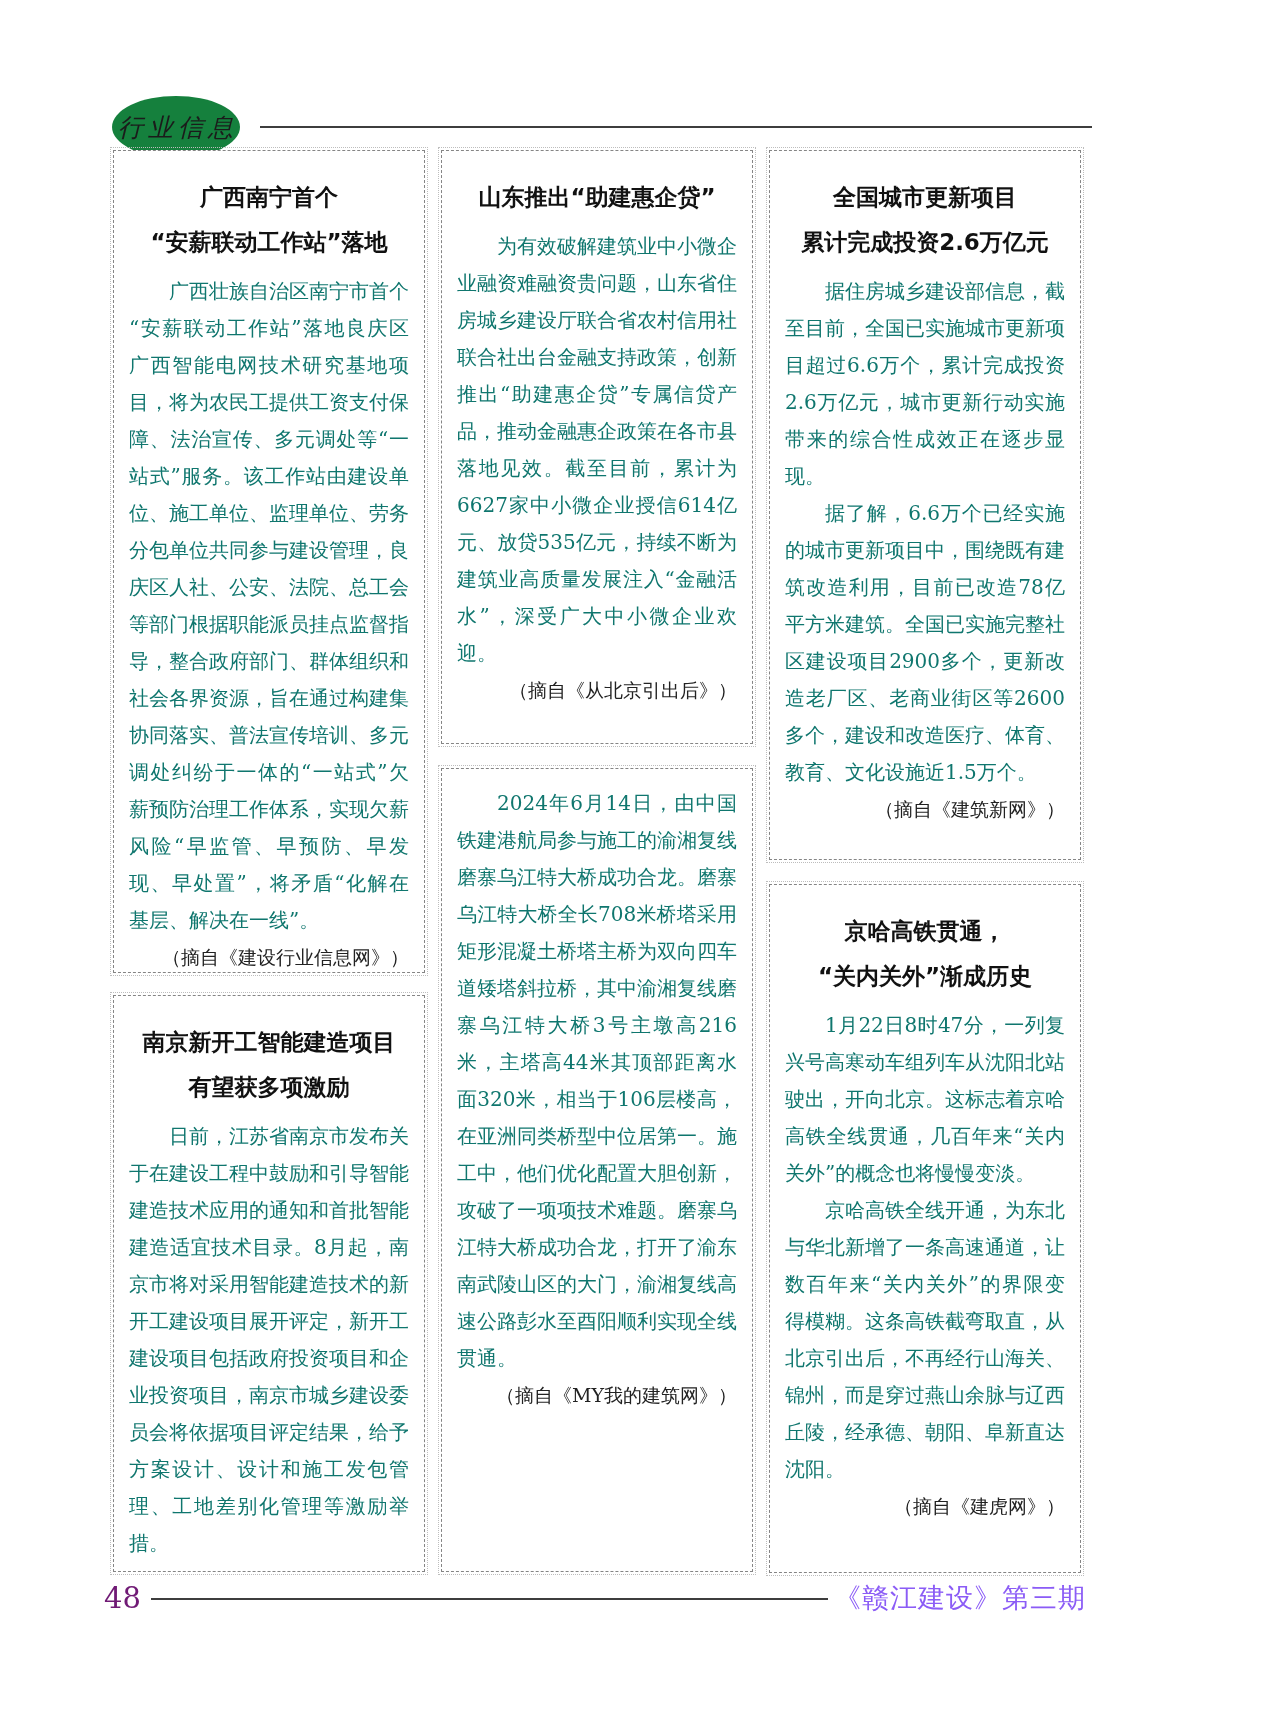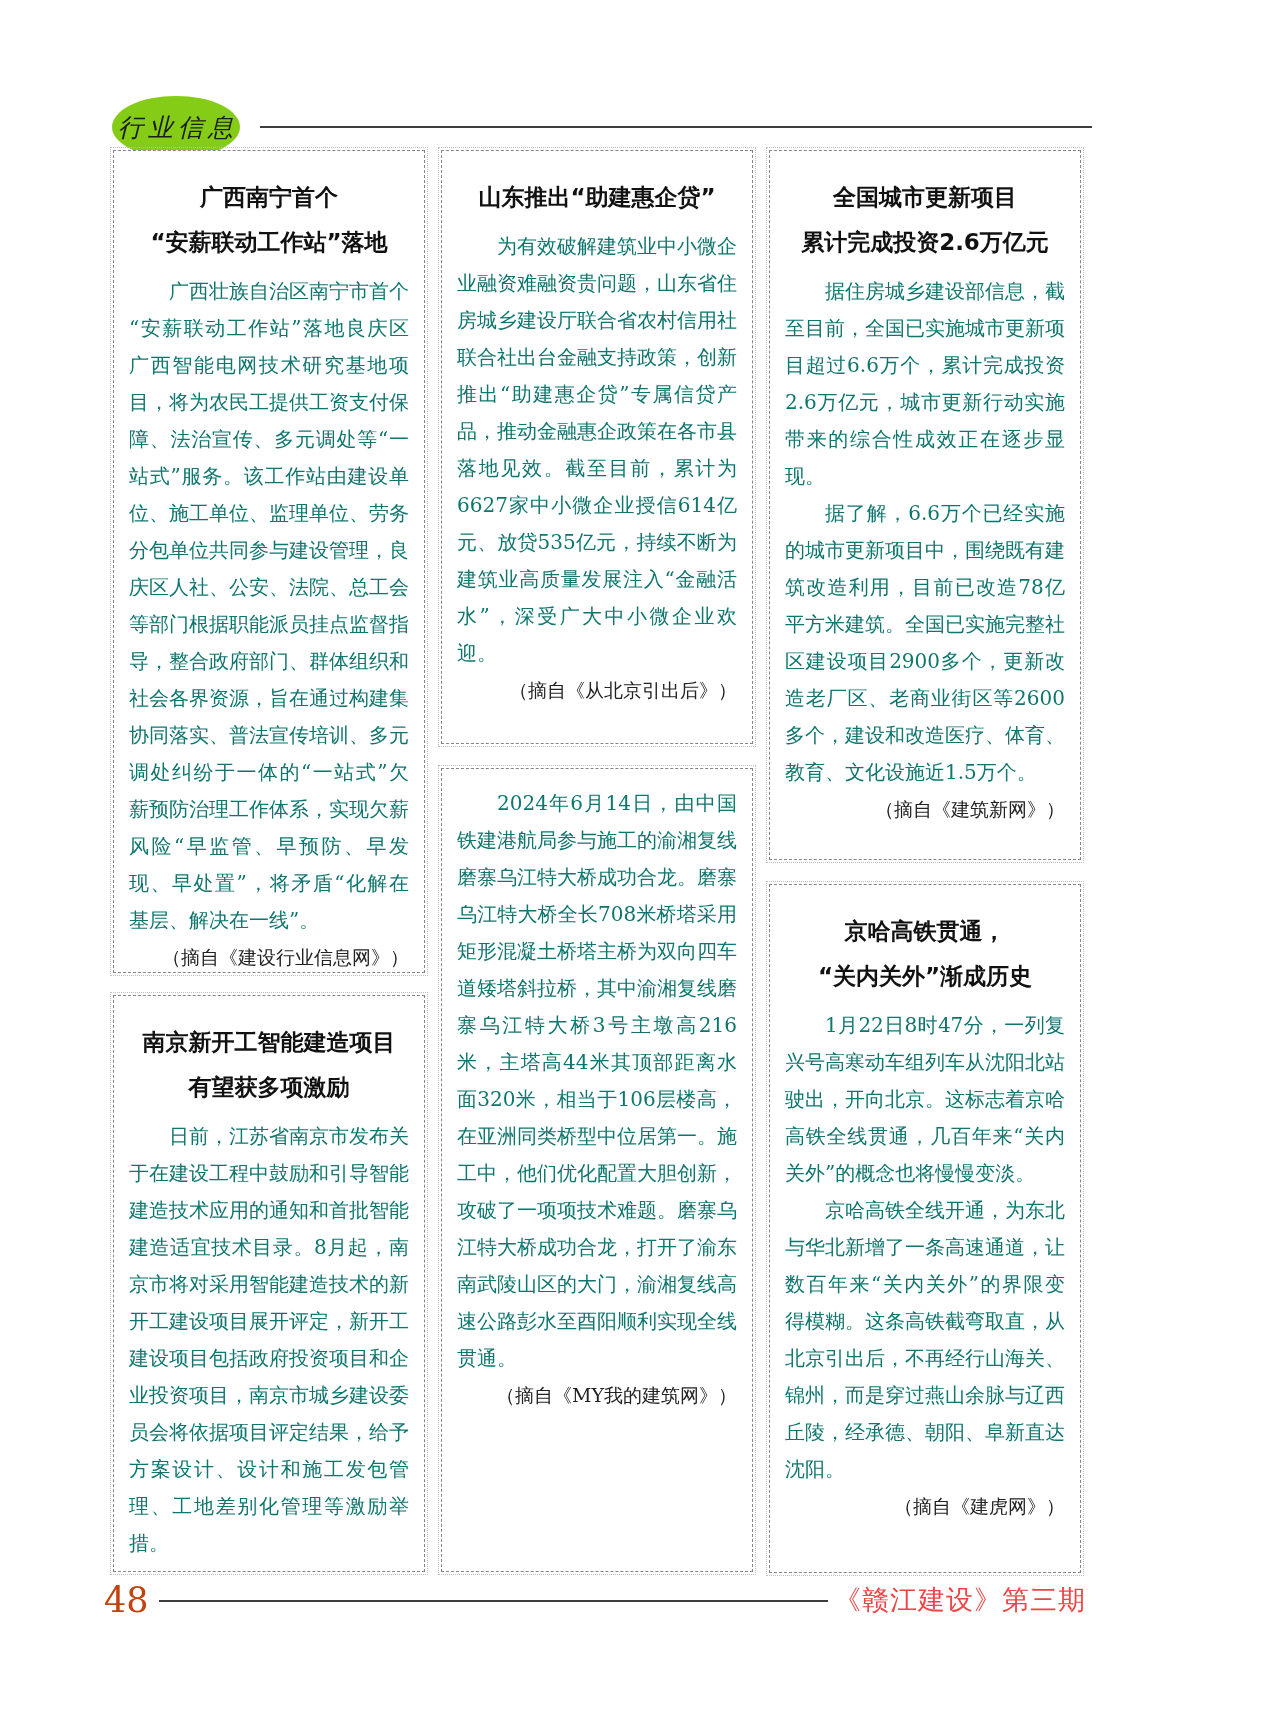--- a/index.html
+++ b/index.html
@@ -10,21 +10,21 @@
     font-family:"DejaVu Serif","Liberation Serif",serif;
     overflow:hidden;
   }
   
   .header{
     position:absolute;top:96px;left:112px;width:980px;
     display:flex;align-items:center;
   }
   .section-ellipse{
     width:128px;height:62px;
-    background:#84cc16;
+    background:#15803d;
     border-radius:50%;
     display:flex;align-items:center;justify-content:center;
     flex:0 0 auto;
   }
   .section-ellipse span{
     font-size:25px;color:#1b1b1b;font-style:italic;letter-spacing:5px;
     transform:translateX(2px);
   }
   .header-rule{flex:1;height:2px;background:#3d3d3d;margin-left:20px;}
   
@@ -72,23 +72,23 @@
     font-size:19px;line-height:37px;
     color:#222;
     text-align:right;
     text-indent:0;
   }
   
   .footer{
     position:absolute;top:1580px;left:104px;width:982px;
     display:flex;align-items:center;
   }
-  .page-number{font-size:35px;color:#c2410c;flex:0 0 auto;}
+  .page-number{font-size:29px;color:#701a75;flex:0 0 auto;}
   .footer-rule{flex:1;height:2px;background:#3d3d3d;margin:2px 6px 0 10px;}
-  .journal-name{font-size:27px;color:#ef4444;flex:0 0 auto;letter-spacing:1px;}
+  .journal-name{font-size:27px;color:#8b5cf6;flex:0 0 auto;letter-spacing:1px;}
 </style>
 </head>
 <body>
 
 <div class="page">
 
   <div class="header">
     <div class="section-ellipse">
       <span>行业信息</span>
     </div>

